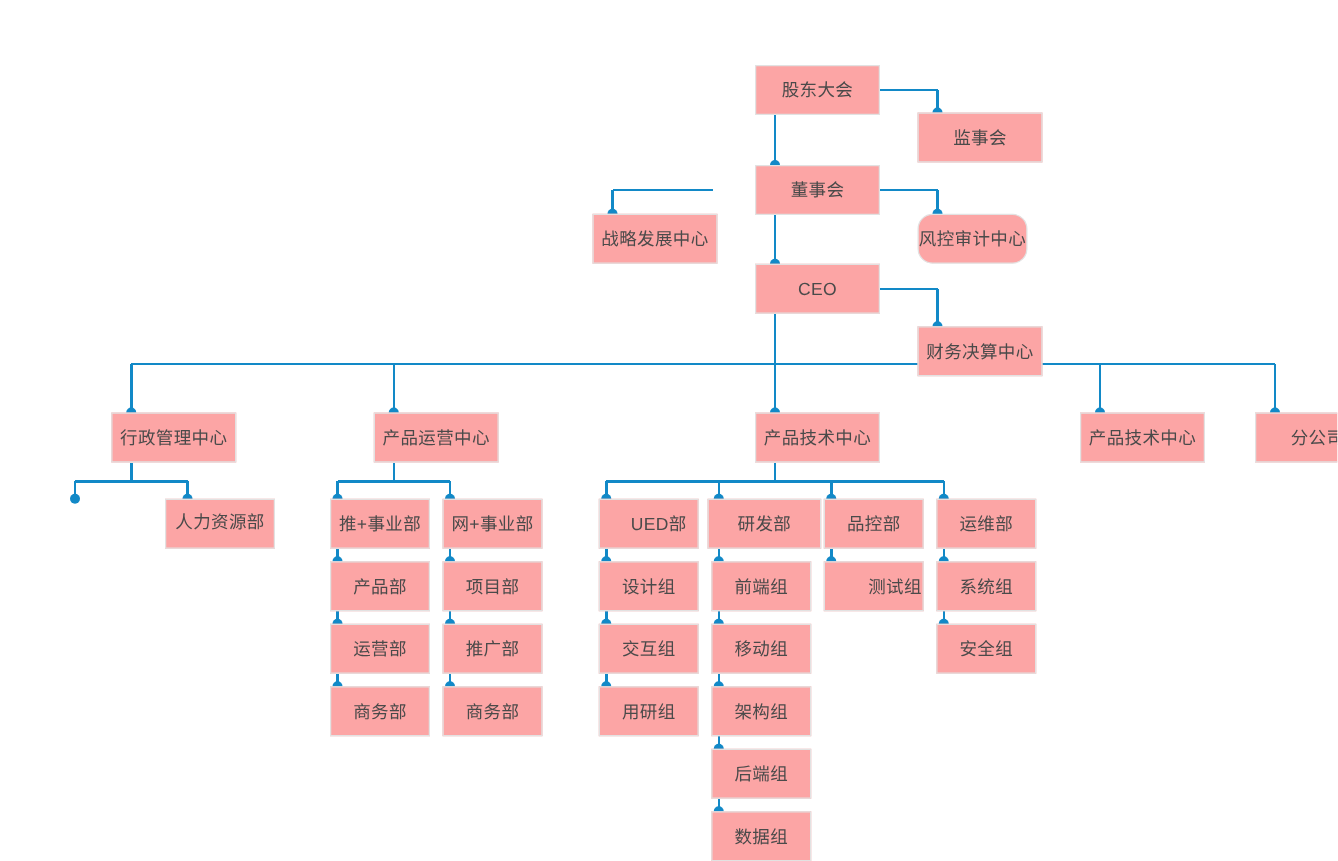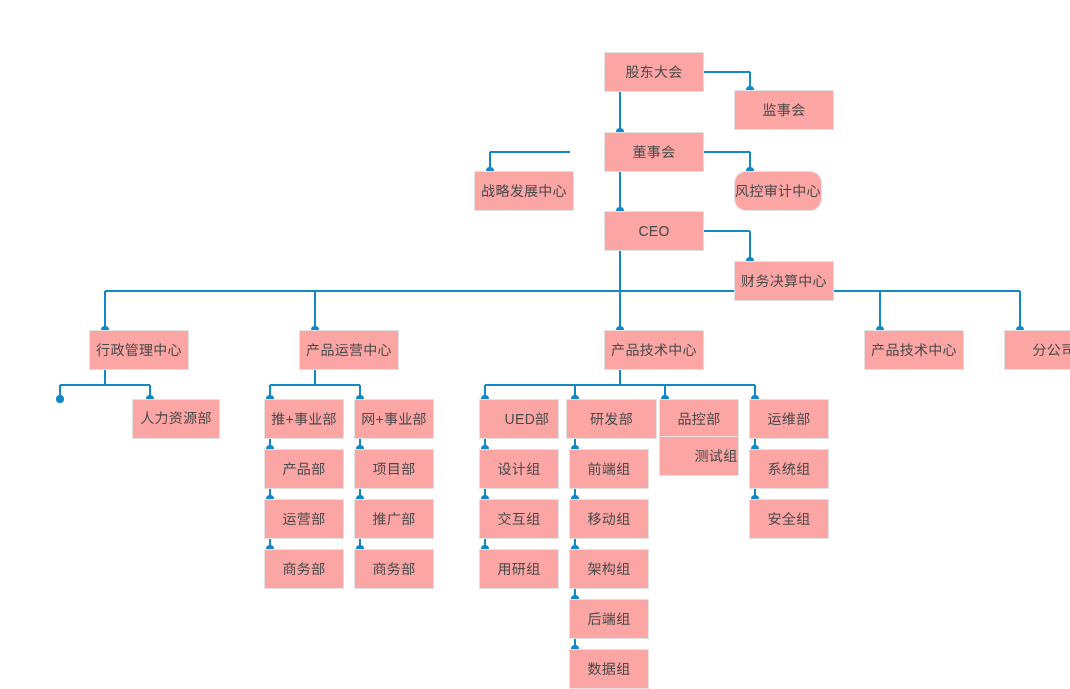--- a/index.html
+++ b/index.html
@@ -235,21 +235,21 @@
       </div>
       <div class="org-node" style="left: 535px; top: 599px; width: 80px; height: 40px;">
         <span class="node-label">后端组</span>
       </div>
       <div class="org-node" style="left: 535px; top: 649px; width: 80px; height: 40px;">
         <span class="node-label">数据组</span>
       </div>
       <div class="org-node" style="left: 625px; top: 399px; width: 80px; height: 40px;">
         <span class="node-label">品控部</span>
       </div>
-      <div class="org-node" style="left: 625px; top: 436px; width: 80px; height: 40px; padding-left: 34px;">
+      <div class="org-node" style="left: 625px; top: 449px; width: 80px; height: 40px; padding-left: 34px;">
         <span class="node-label">测试组</span>
       </div>
       <div class="org-node" style="left: 715px; top: 399px; width: 80px; height: 40px;">
         <span class="node-label">运维部</span>
       </div>
       <div class="org-node" style="left: 715px; top: 449px; width: 80px; height: 40px;">
         <span class="node-label">系统组</span>
       </div>
       <div class="org-node" style="left: 715px; top: 499px; width: 80px; height: 40px;">
         <span class="node-label">安全组</span>

